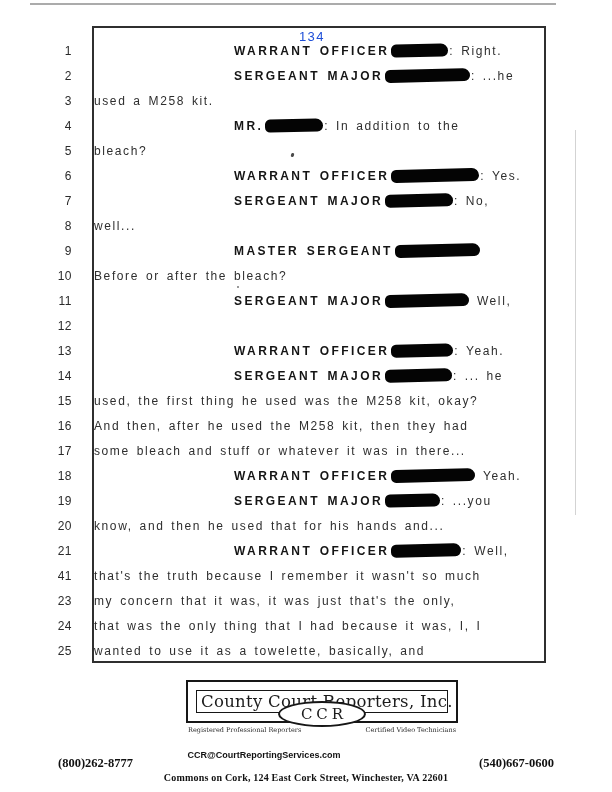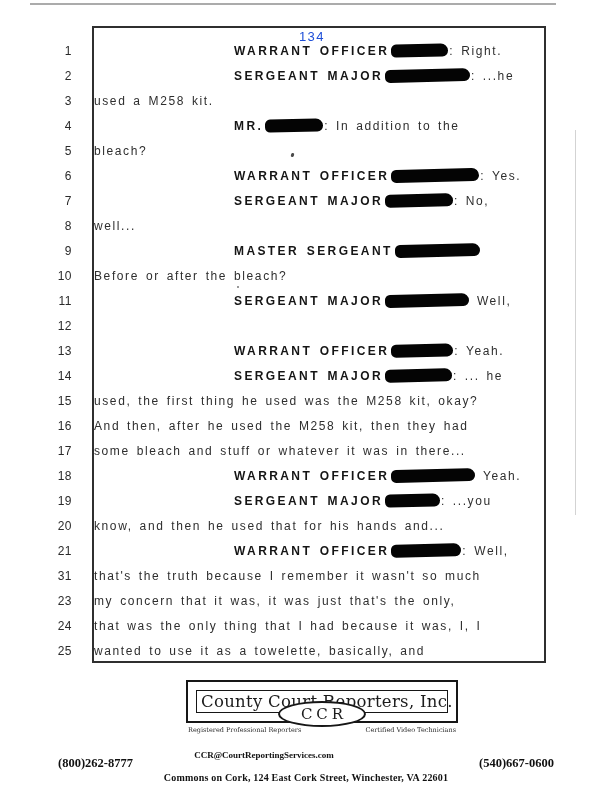--- a/index.html
+++ b/index.html
@@ -31,21 +31,21 @@
   .logo-title-inner{border:1px solid #161616;padding:1px 4px;text-align:center;}
   .logo-title{font-family:"DejaVu Serif",serif;font-size:16.5px;color:#1c1c1c;white-space:nowrap;letter-spacing:.3px;}
   .logo-taglines{display:flex;justify-content:space-between;margin-top:3px;padding:0 2px;}
   .logo-tag{font-family:"DejaVu Serif",serif;font-size:6.5px;color:#2a2a2a;}
   .logo-oval{position:absolute;left:50%;top:21px;transform:translateX(-50%);width:88px;height:26px;border:2px solid #161616;border-radius:50%;background:#fff;display:flex;align-items:center;justify-content:center;box-sizing:border-box;}
   .logo-oval span{font-family:"DejaVu Serif",serif;font-size:15px;letter-spacing:4px;color:#1c1c1c;padding-left:4px;}
   
   .contact{position:absolute;left:58px;top:756px;width:496px;display:flex;justify-content:space-between;align-items:flex-start;z-index:4;}
   .phone{font-family:"Liberation Serif",serif;font-weight:bold;font-size:12.5px;color:#111;white-space:nowrap;}
   .address{font-family:"Liberation Serif",serif;font-weight:bold;font-size:10px;color:#111;margin-top:16px;letter-spacing:.2px;white-space:nowrap;}
-  .email{position:absolute;left:0;top:750px;width:528px;text-align:center;font-family:Liberation Serif, serif;font-weight:bold;font-size:9px;color:#111;z-index:4;}
+  .email{position:absolute;left:0;top:750px;width:528px;text-align:center;font-family:Liberation Sans, sans-serif;font-weight:bold;font-size:9px;color:#111;z-index:4;}
 </style>
 </head>
 <body>
 
 <div class="page">
 
   <div class="scan-top-line"></div>
   <div class="scan-right-line"></div>
   <div class="speck-a"></div>
   <div class="speck-b"></div>
@@ -131,21 +131,21 @@
       </div>
       <div class="row row-flush">
         <span class="lnum">20</span>
         <span class="ltext"><span class="seg-plain">know, and then he used that for his hands and...</span></span>
       </div>
       <div class="row row-speaker">
         <span class="lnum">21</span>
         <span class="ltext"><span class="seg-bold">WARRANT OFFICER</span><span class="redact" style="width: 70px;"></span><span class="seg-plain">: Well,</span></span>
       </div>
       <div class="row row-flush">
-        <span class="lnum">31</span>
+        <span class="lnum">41</span>
         <span class="ltext"><span class="seg-plain">that's the truth because I remember it wasn't so much</span></span>
       </div>
       <div class="row row-flush">
         <span class="lnum">23</span>
         <span class="ltext"><span class="seg-plain">my concern that it was, it was just that's the only,</span></span>
       </div>
       <div class="row row-flush">
         <span class="lnum">24</span>
         <span class="ltext"><span class="seg-plain">that was the only thing that I had because it was, I, I</span></span>
       </div>

